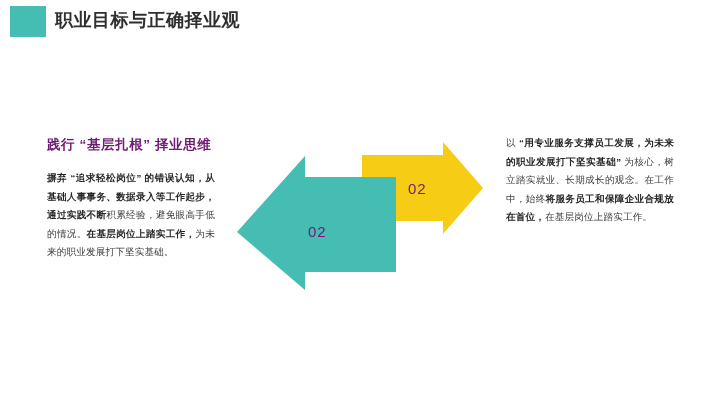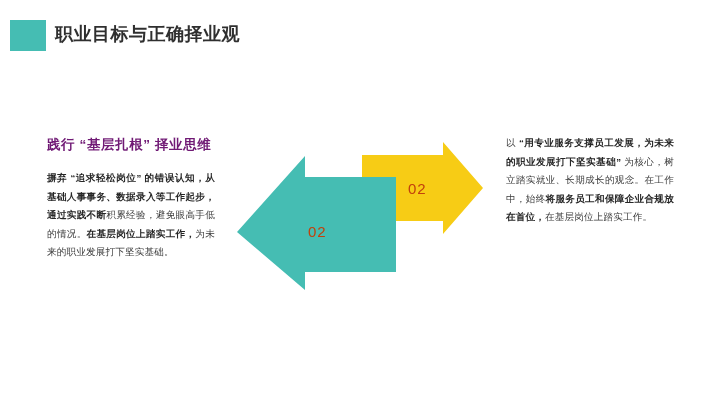--- a/index.html
+++ b/index.html
@@ -13,21 +13,21 @@
     position: relative;
     overflow: hidden;
     font-family: "Liberation Sans", "DejaVu Sans", sans-serif;
     background: #ffffff;
   }
 
   
   #title-bar {
     position: absolute;
     left: 0;
-    top: 20px;
+    top: 6px;
     width: 720px;
     height: 31px;
   }
   #title-accent {
     position: absolute;
     left: 10px;
     top: 0;
     width: 36px;
     height: 31px;
     background: #45bdb3;
@@ -76,21 +76,21 @@
     position: absolute;
     left: 228px;
     top: 142px;
     width: 264px;
     height: 152px;
   }
   #arrow-diagram svg { display: block; }
 
   .arrow-num {
     position: absolute;
-    color: #c2410c;
+    color: #701a75;
     font-size: 15px;
     letter-spacing: 1px;
     font-family: "Liberation Sans", "DejaVu Sans", sans-serif;
   }
   #num-01 { left: 80px;  top: 81px; }
   #num-02 { left: 180px; top: 38px; }
 </style>
 </head>
 <body style="background: rgb(255, 255, 255);">
 

